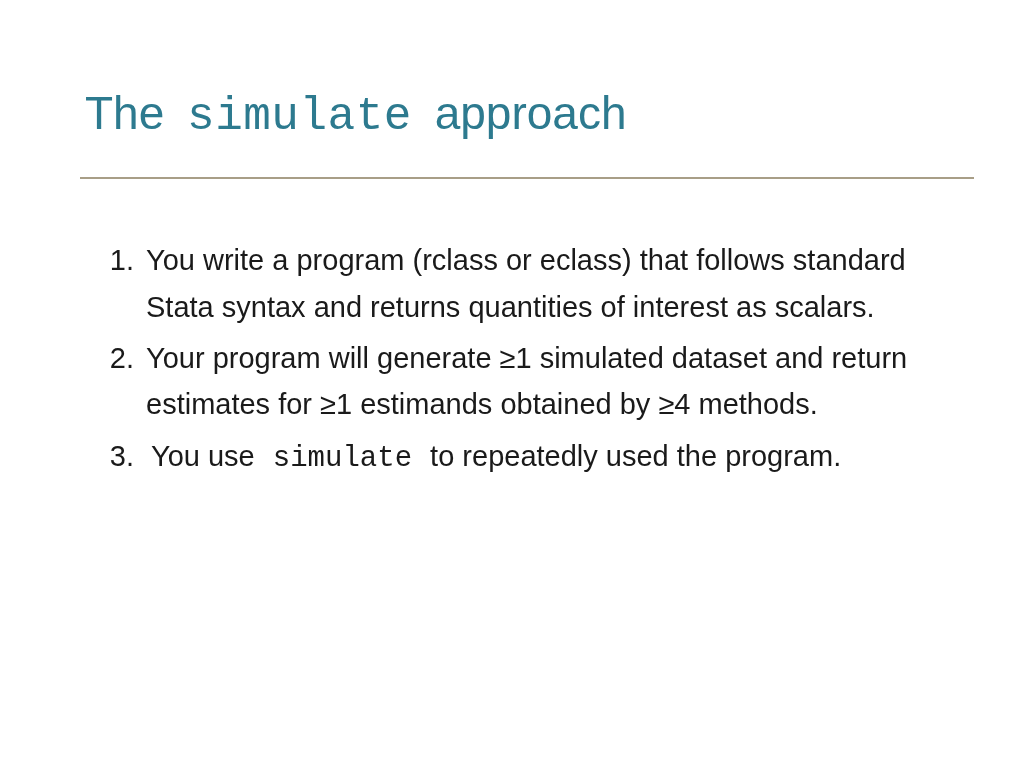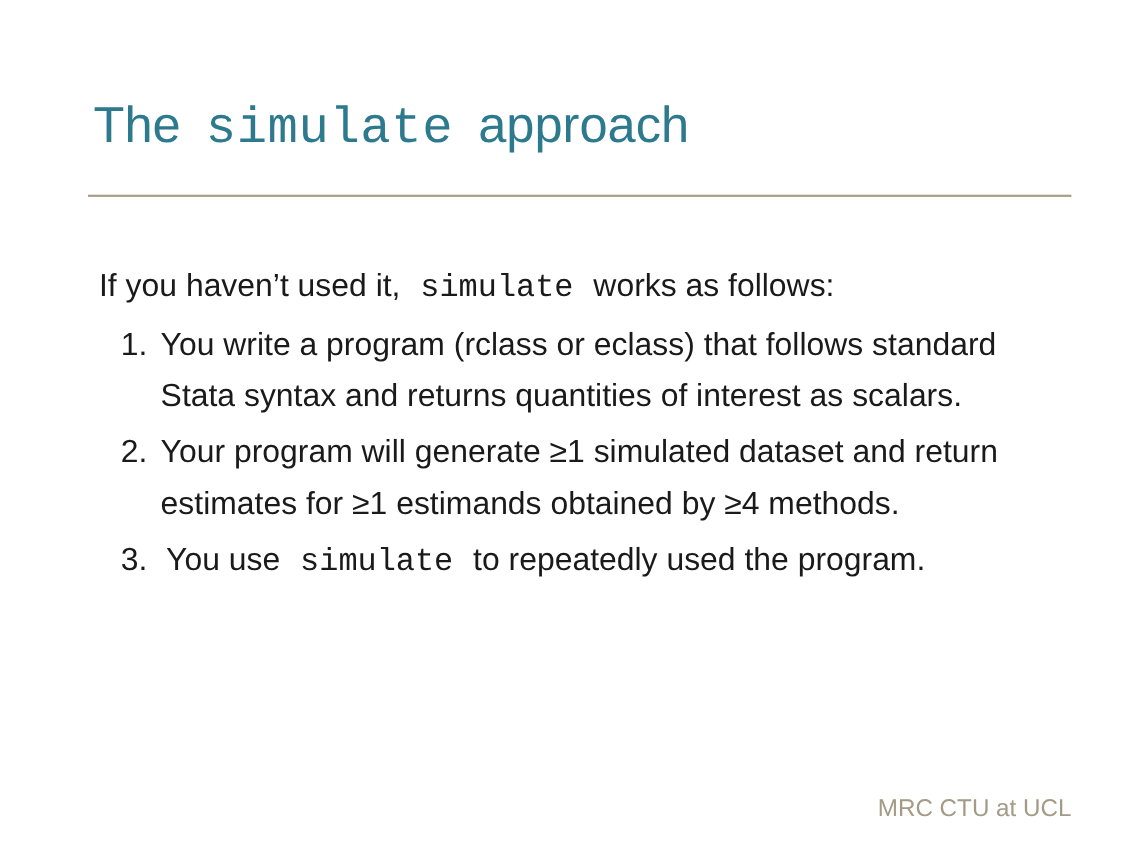--- a/index.html
+++ b/index.html
@@ -66,27 +66,23 @@
 
 <div class="slide">
 
   <h1 class="title">
     <span>The </span><span class="mono">simulate</span><span> approach</span>
   </h1>
 
   <hr class="hr">
 
   <div class="body-text">
-    <p class="intro">
-      <span>If you haven’t used it, </span><span class="mono-inline">simulate</span><span> works as follows:</span>
-    </p>
     <ol class="steps">
       <li>You write a program (rclass or eclass) that follows standard Stata syntax and returns quantities of interest as scalars.</li>
       <li>Your program will generate ≥1 simulated dataset and return estimates for ≥1 estimands obtained by ≥4 methods.</li>
       <li>
         <span>You use </span><span class="mono-inline">simulate</span><span> to repeatedly used the program.</span>
       </li>
     </ol>
   </div>
 
-  <div class="footer">MRC CTU at UCL</div>
 
 </div>
 
 </body></html>

